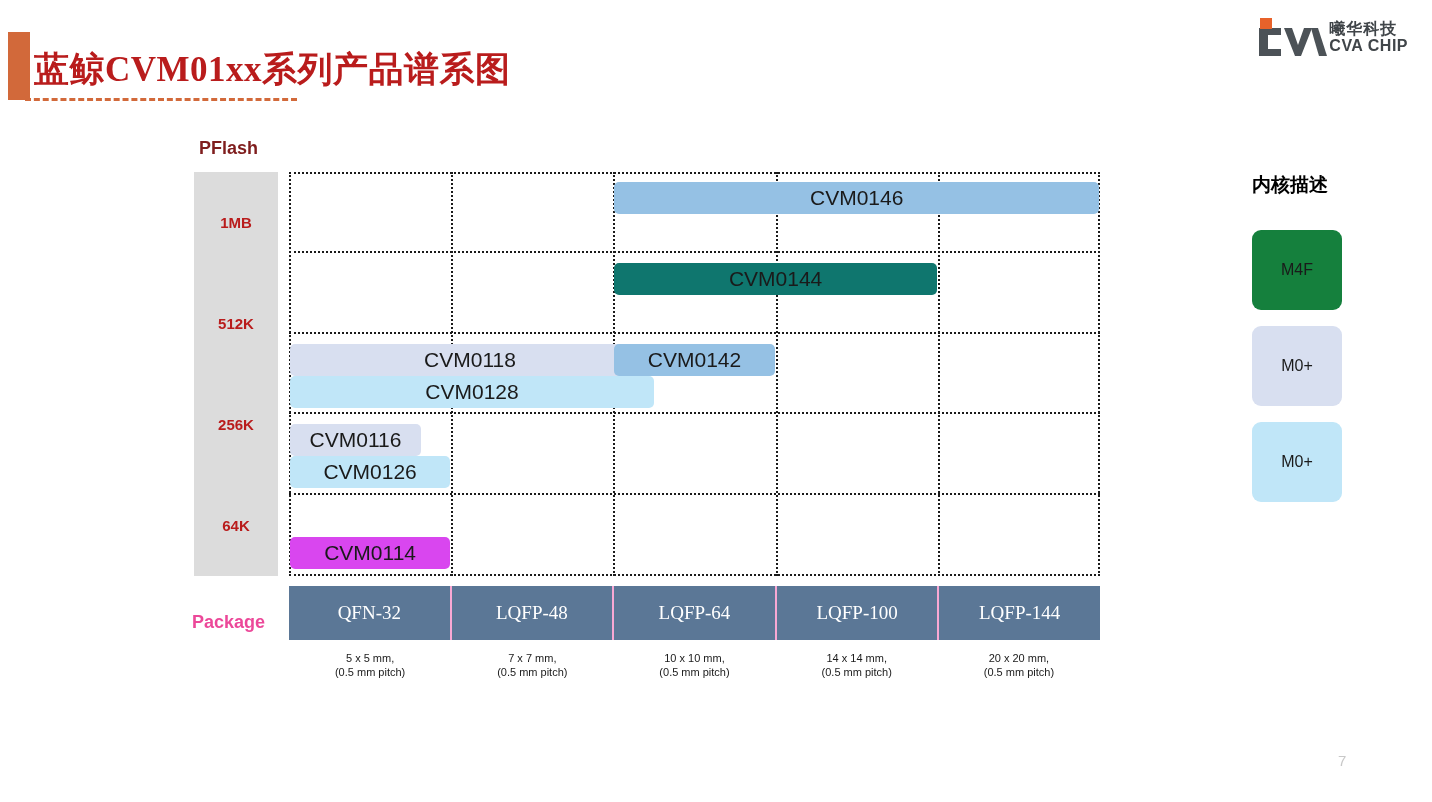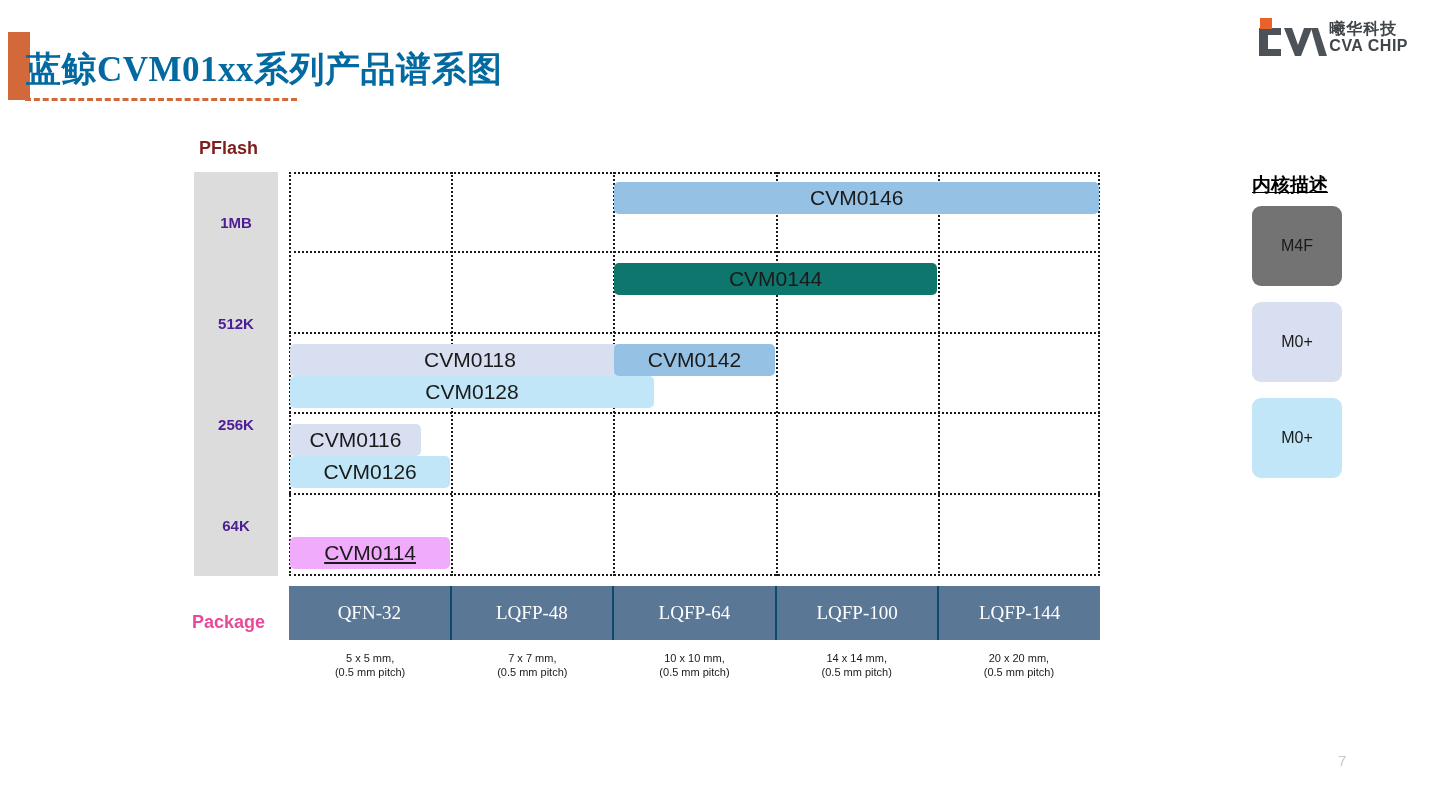--- a/index.html
+++ b/index.html
@@ -16,26 +16,26 @@
 
   
   #title-accent-bar {
     position: absolute;
     left: 8px; top: 32px;
     width: 22px; height: 68px;
     background: #d2693a;
   }
   #page-title {
     position: absolute;
-    left: 26px; top: 46px;
+    left: 34px; top: 46px;
     font-family: "Liberation Serif", "DejaVu Serif", serif;
     font-size: 35px;
     font-weight: 700;
     letter-spacing: 0.5px;
-    color: #0369a1;
+    color: #b91c1c;
     white-space: nowrap;
   }
   #title-underline {
     position: absolute;
     left: 25px; top: 98px;
     width: 272px; height: 0;
     border-top: 3px dashed #d2693a;
   }
 
   
@@ -79,21 +79,21 @@
   #pflash-scale {
     position: absolute;
     left: 194px; top: 172px;
     width: 84px; height: 404px;
     background: #dcdcdc;
     display: flex; flex-direction: column;
   }
   .pflash-tick {
     flex: 1 1 0;
     display: flex; align-items: center; justify-content: center;
-    font-size: 15px; font-weight: 700; color: #4c1d95;
+    font-size: 15px; font-weight: 700; color: #b91c1c;
   }
 
   #grid-area {
     position: absolute;
     left: 289px; top: 172px;
     width: 811px; height: 404px;
   }
   .grid-cell-row {
     position: absolute; left: 0; width: 100%;
     height: 80.8px;
@@ -121,21 +121,21 @@
   
   #package-row {
     position: absolute;
     left: 289px; top: 586px;
     width: 811px; height: 54px;
     display: flex;
   }
   .package-cell {
     flex: 1 1 0;
     background: #5b7796;
-    border-right: 2px solid #0c4a6e;
+    border-right: 2px solid #f9a8d4;
     display: flex; align-items: center; justify-content: center;
     color: #ffffff;
     font-size: 19px;
     font-family: "Liberation Serif", "DejaVu Serif", serif;
   }
   .package-cell:last-child { border-right: none; }
 
   #package-dims-row {
     position: absolute;
     left: 289px; top: 652px;
@@ -151,23 +151,22 @@
   }
 
   
   #legend {
     position: absolute;
     left: 1252px; top: 172px;
     width: 120px;
   }
   #legend-title {
     font-size: 19px; font-weight: 700; color: #000;
-    margin-bottom: 8px;
+    margin-bottom: 32px;
     white-space: nowrap;
-    text-decoration: underline;
   }
   .legend-swatch {
     width: 90px; height: 80px;
     border-radius: 9px;
     display: flex; align-items: center; justify-content: center;
     font-size: 16px; color: #1a1a1a;
     margin-bottom: 16px;
   }
 
   #page-number {
@@ -223,21 +222,21 @@
       <div class="grid-col-line" style="left: 486.6px;"></div>
       <div class="grid-col-line" style="left: 648.8px;"></div>
       <div class="grid-col-line" style="left: 809px;"></div>
       <div class="product-bar" style="left: 325.4px; width: 484.6px; top: 10px; background: rgb(149, 193, 228);">CVM0146</div>
       <div class="product-bar" style="left: 325.4px; width: 322.4px; top: 90.8px; background: #0f766e;">CVM0144</div>
       <div class="product-bar" style="left: 1px; width: 360px; top: 171.6px; background: rgb(216, 223, 240);">CVM0118</div>
       <div class="product-bar" style="left: 1px; width: 364px; top: 203.6px; background: rgb(192, 230, 248);">CVM0128</div>
       <div class="product-bar" style="left: 325.4px; width: 160.2px; top: 171.6px; background: rgb(149, 193, 228);">CVM0142</div>
       <div class="product-bar" style="left: 1px; width: 131px; top: 252.4px; background: rgb(216, 223, 240);">CVM0116</div>
       <div class="product-bar" style="left: 1px; width: 160.2px; top: 284.4px; background: rgb(192, 230, 248);">CVM0126</div>
-      <div class="product-bar" style="left: 1px; width: 160.2px; top: 365.2px; background: #f0abfc; text-decoration: underline;">CVM0114</div>
+      <div class="product-bar" style="left: 1px; width: 160.2px; top: 365.2px; background: #d946ef;">CVM0114</div>
     </div>
 
   <div id="package-row">
       <div class="package-cell">QFN-32</div>
       <div class="package-cell">LQFP-48</div>
       <div class="package-cell">LQFP-64</div>
       <div class="package-cell">LQFP-100</div>
       <div class="package-cell">LQFP-144</div>
     </div>
   <div id="package-dims-row">
@@ -260,19 +259,19 @@
       <div class="package-dim">
         <div>20 x 20 mm,</div>
         <div>(0.5 mm pitch)</div>
       </div>
     </div>
 </div>
 
 <div id="legend">
   <div id="legend-title">内核描述</div>
   <div id="legend-items">
-      <div class="legend-swatch" style="background: #737373;">M4F</div>
+      <div class="legend-swatch" style="background: #15803d;">M4F</div>
       <div class="legend-swatch" style="background: rgb(216, 223, 240);">M0+</div>
       <div class="legend-swatch" style="background: rgb(192, 230, 248);">M0+</div>
     </div>
 </div>
 
 <div id="page-number">7</div>
 
 </body></html>

